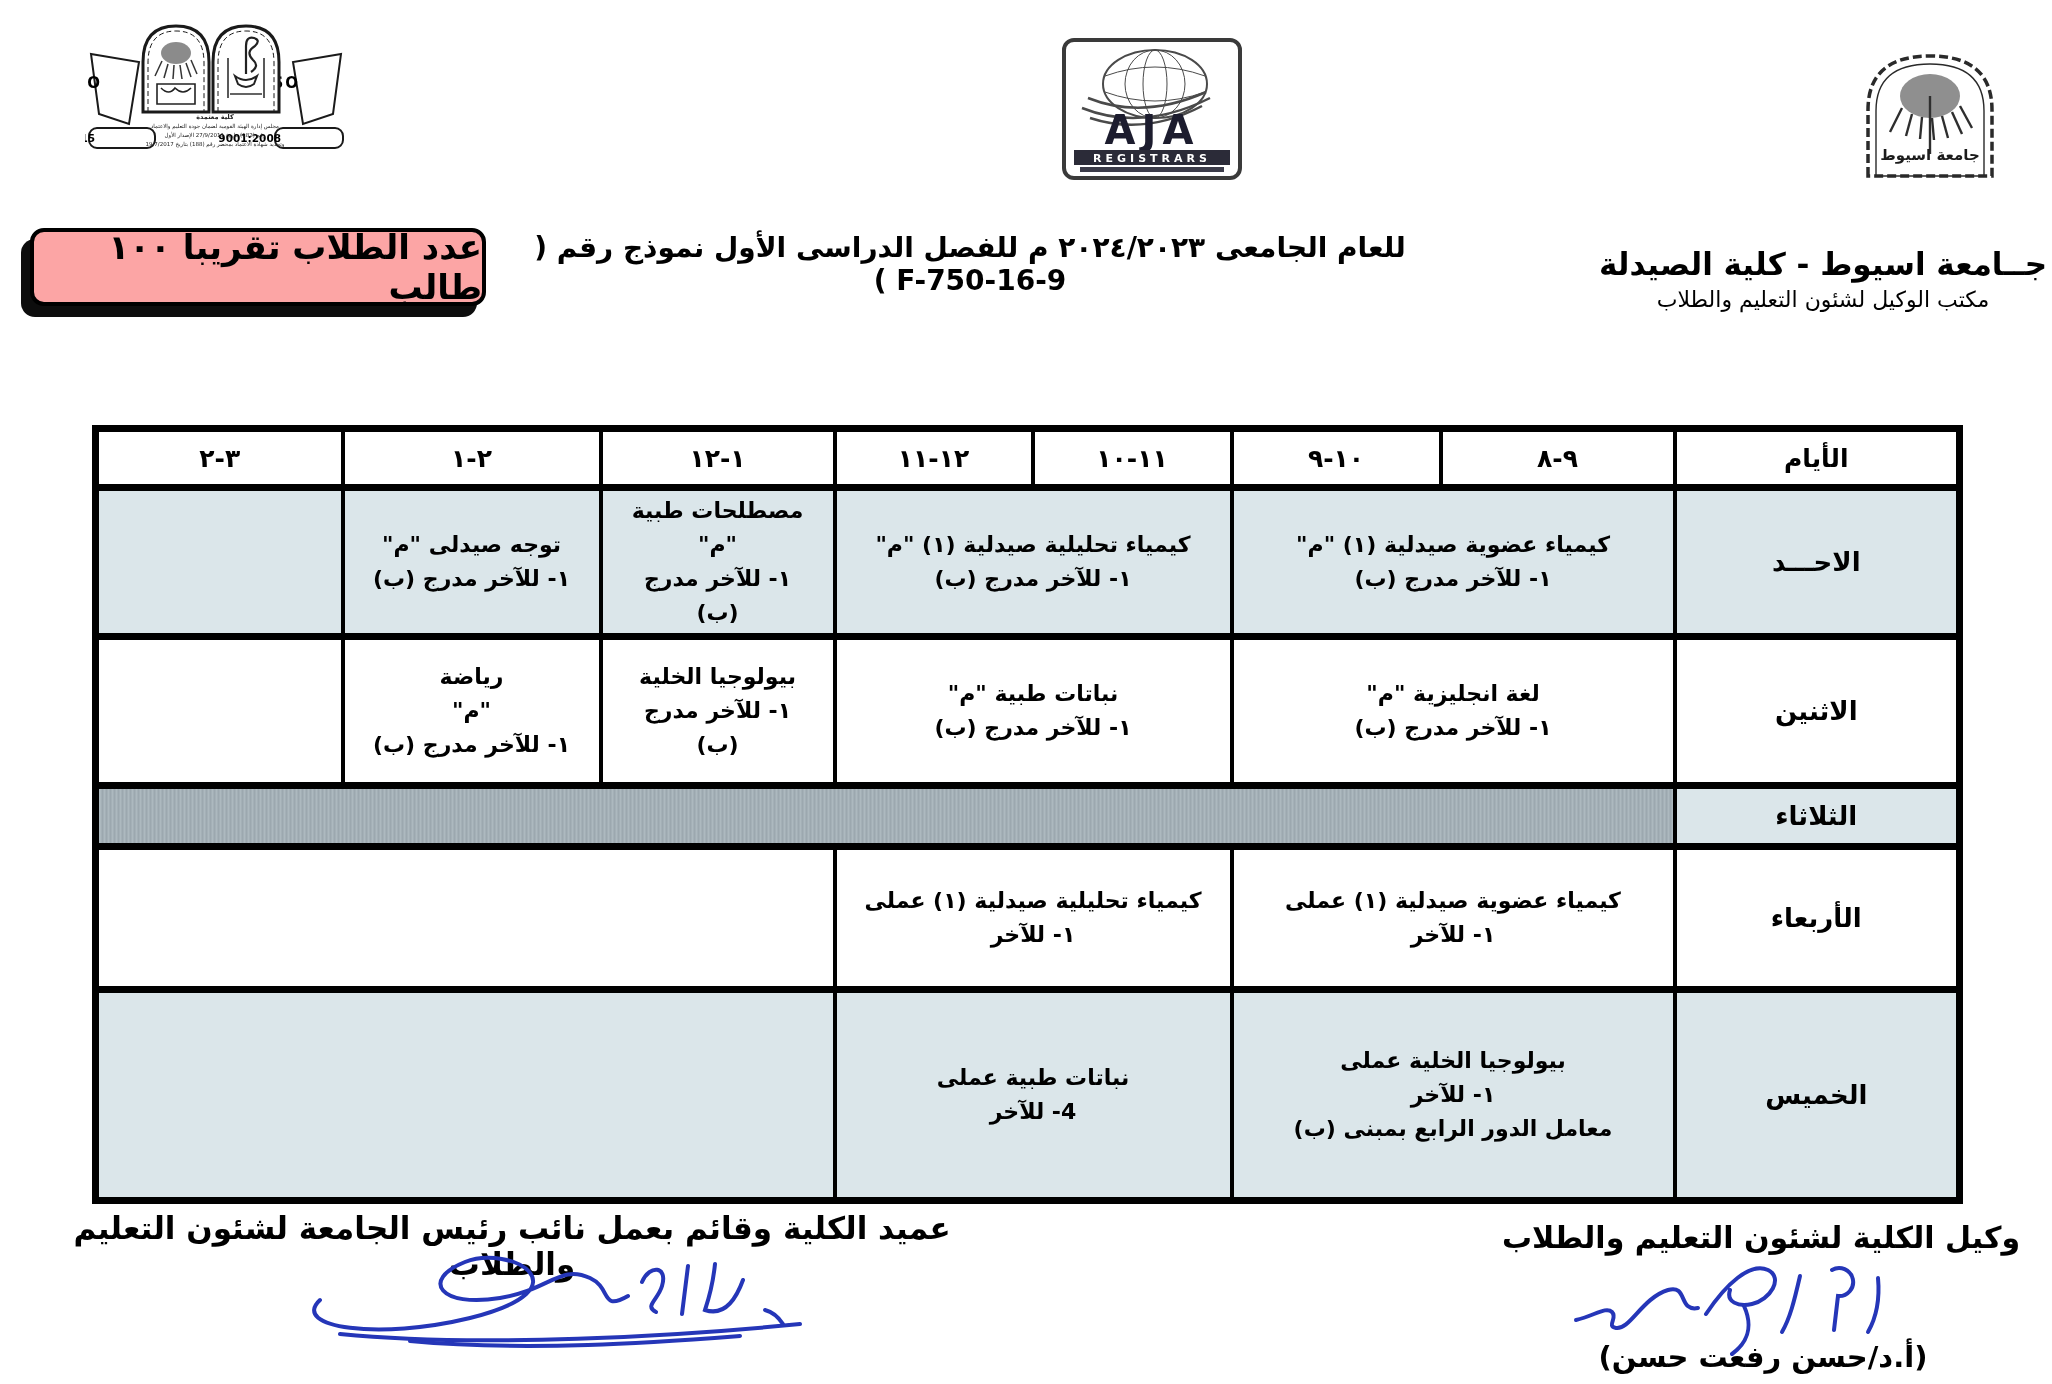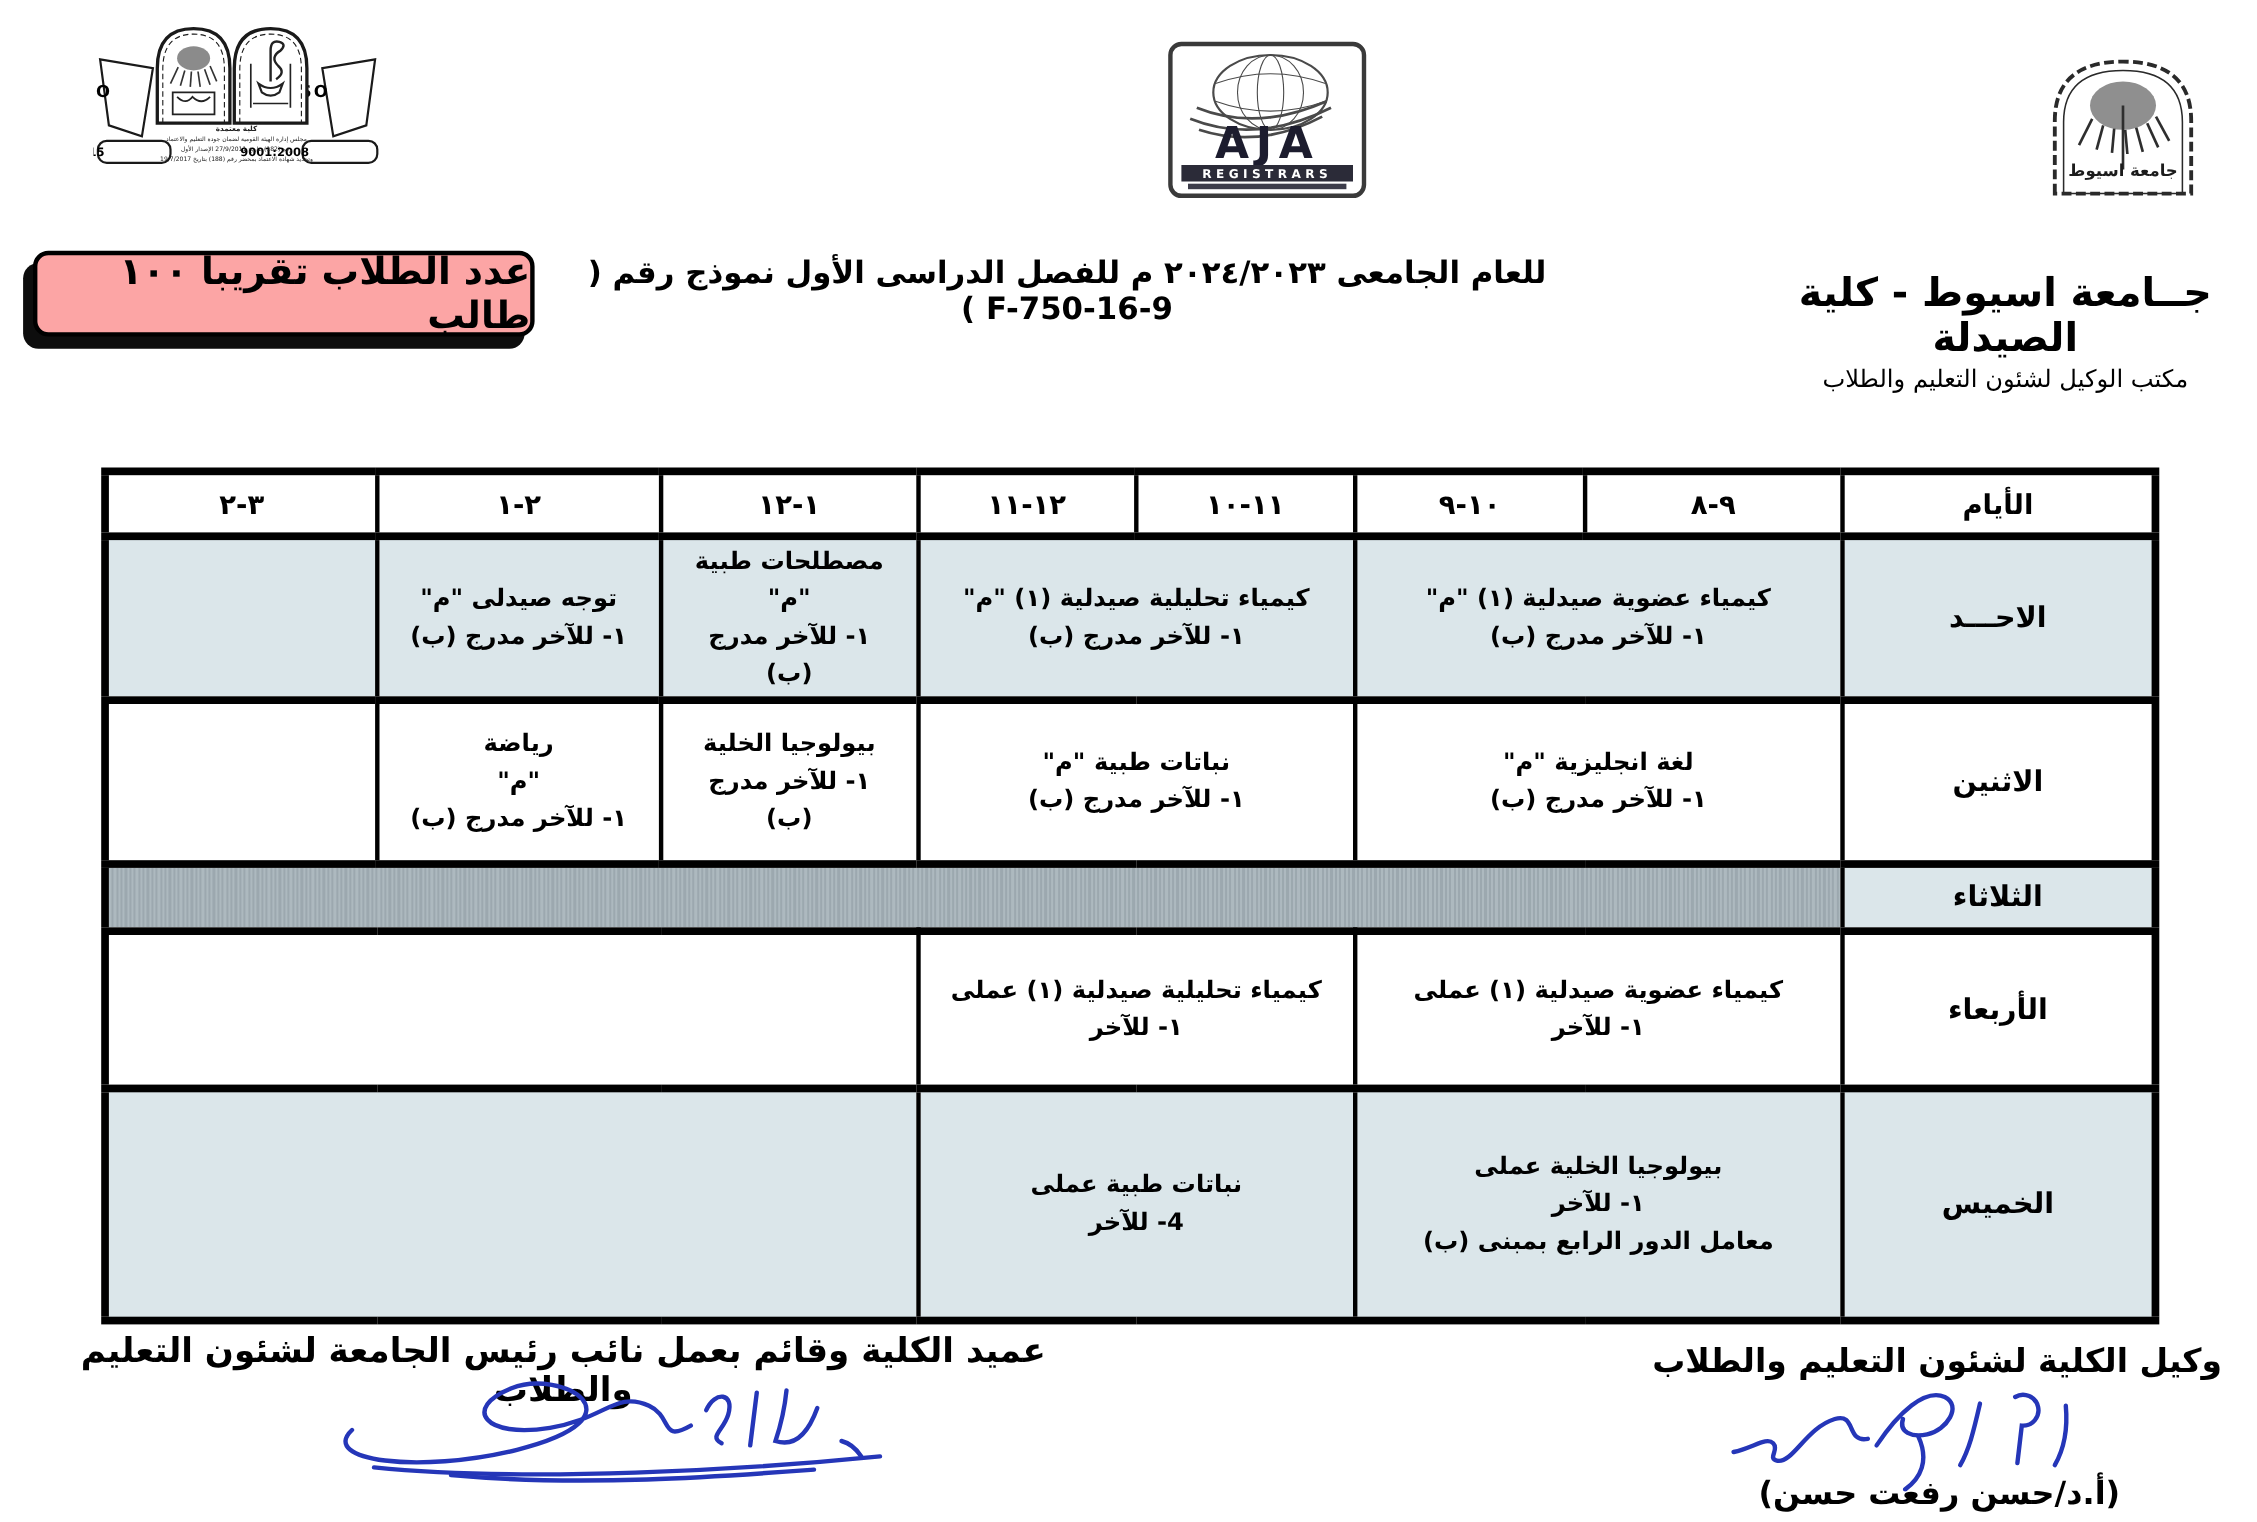--- a/index.html
+++ b/index.html
@@ -2,21 +2,21 @@
 <html lang="ar"><head>
 <meta charset="utf-8">
 <style>
   html,body { margin:0; padding:0; background:#e8e8e8; }
   .page {
     position:relative; width:2052px; height:1384px; background:#ffffff;
     font-family:"DejaVu Sans", sans-serif; direction:rtl; overflow:hidden; color:#000;
   }
   
   .org-block { position:absolute; top:246px; left:1598px; width:450px; text-align:center; }
-  .org-line1 { font-size:36px; font-weight:bold; }
+  .org-line1 { font-size:31px; font-weight:bold; }
   .org-line2 { font-size:22px; font-weight:normal; margin-top:5px; }
   .doc-title { position:absolute; top:224px; left:520px; width:900px; text-align:center; }
   .doc-title-l1 { font-size:27px; font-weight:bold; }
   .doc-title-l2 { font-size:28px; font-weight:bold; margin-top:7px; }
   .students-box {
     position:absolute; top:228px; left:30px; width:448px; height:70px;
     border:4px solid #000; border-radius:14px; background:#fca5a5;
     box-shadow:-9px 11px 0 #0d0d0d;
     display:flex; align-items:center; justify-content:center;
     font-size:34px; font-weight:bold; letter-spacing:1px;

